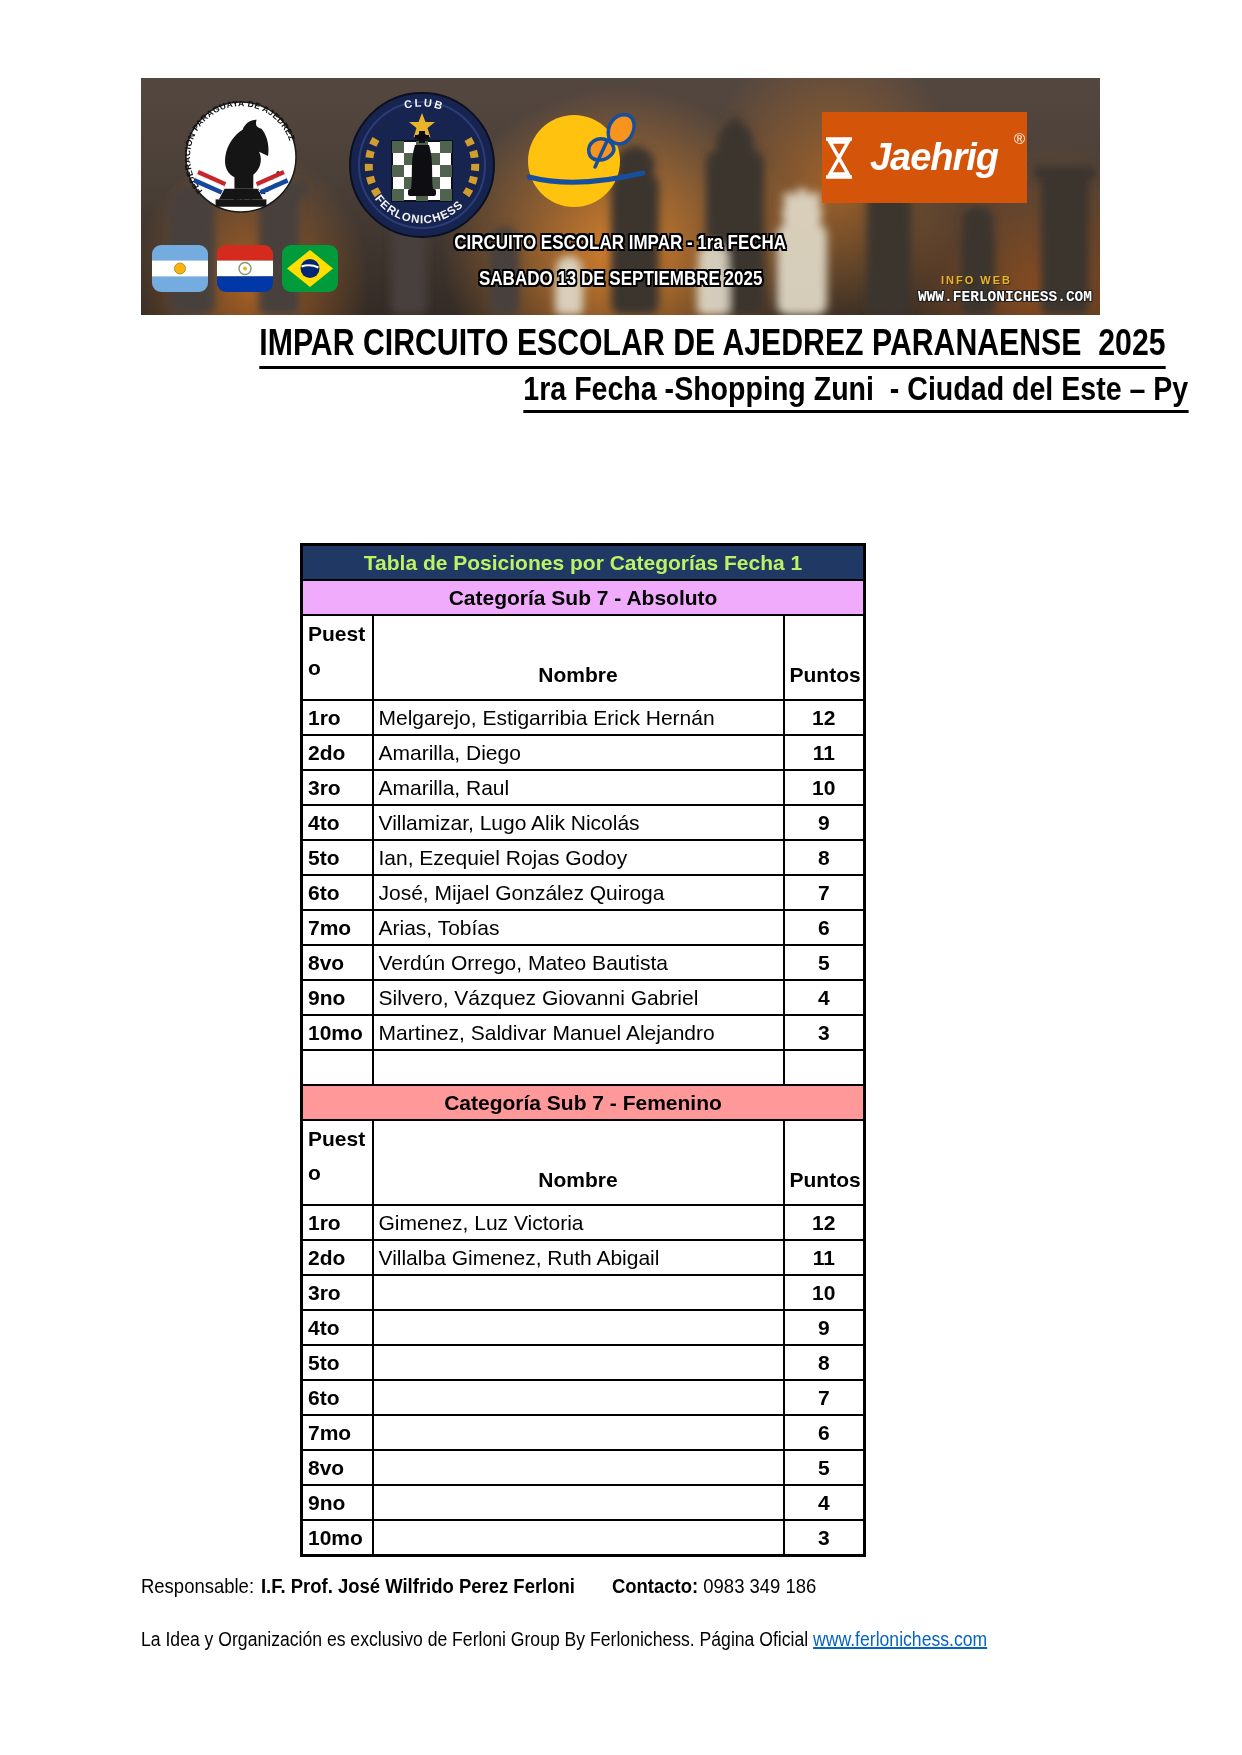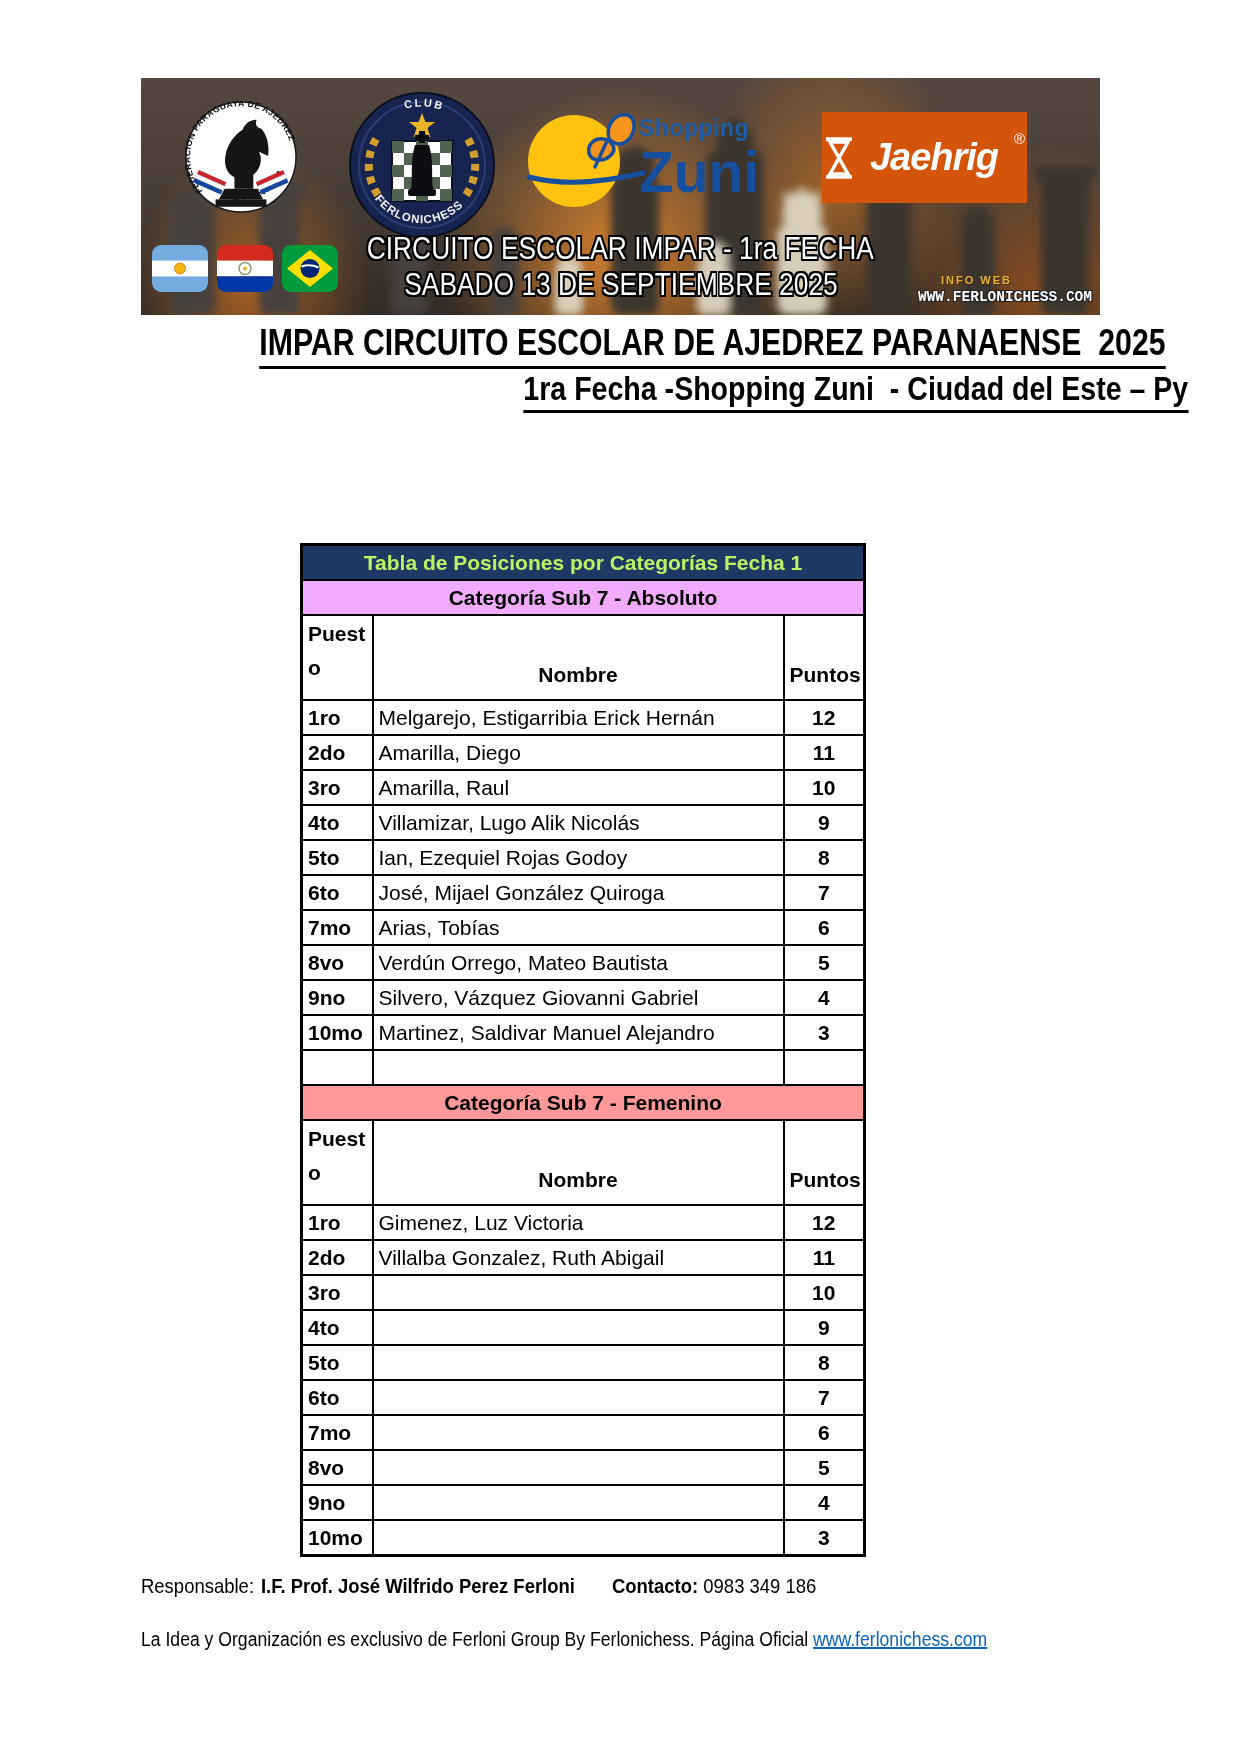--- a/index.html
+++ b/index.html
@@ -7,21 +7,21 @@
 
   
   .banner{position:absolute;left:141px;top:78px;width:959px;height:237px;overflow:hidden;
     background:
       radial-gradient(ellipse 170px 200px at 110px 210px, rgba(224,122,34,.65), transparent 70%),
       radial-gradient(ellipse 250px 230px at 480px 175px, rgba(242,142,44,.85), transparent 72%),
       radial-gradient(ellipse 190px 210px at 690px 110px, rgba(226,126,32,.55), transparent 70%),
       radial-gradient(ellipse 230px 210px at 905px 215px, rgba(205,102,26,.55), transparent 72%),
       linear-gradient(180deg,#544740 0%,#4a3f37 45%,#332b25 100%);}
   .banner svg.bg{position:absolute;left:0;top:0;}
-  .banner .btitle{position:absolute;left:0;width:100%;text-align:center;color:#fff;font-weight:normal;font-size:31px;white-space:nowrap;
+  .banner .btitle{position:absolute;left:0;width:100%;text-align:center;color:#fff;font-weight:bold;font-size:20px;white-space:nowrap;
     text-shadow:-2px -2px 0 #000,2px -2px 0 #000,-2px 2px 0 #000,2px 2px 0 #000,0 -2px 0 #000,0 2px 0 #000,-2px 0 0 #000,2px 0 0 #000;}
   .btitle .cond{display:inline-block;transform:scaleX(.85);transform-origin:center;}
   .bt1{top:153px;} .bt2{top:189px;}
 
   .logo{position:absolute;}
   .logo-feparaj{left:44px;top:23px;}
   .logo-ferlo{left:208px;top:14px;}
   .logo-zuni{left:384px;top:31px;}
   .zuni-text{position:absolute;left:498px;top:39px;color:#1e5ca6;line-height:1;}
   .zuni-text .l1{display:block;font-size:23px;font-weight:600;letter-spacing:.5px;}
@@ -192,24 +192,20 @@
 
   <svg class="logo logo-zuni" width="120" height="104" viewBox="0 0 120 104" data-name="zuni-logo">
     <circle cx="49" cy="52" r="46" fill="#ffc20e"></circle>
     <path d="M 4,68 Q 50,80 118,64" fill="none" stroke="#164f9e" stroke-width="5" stroke-linecap="round"></path>
     <g data-name="butterfly-icon">
       <path d="M84,30 C80,14 92,4 102,6 C110,8 112,20 104,30 C98,37 90,36 84,30 Z" fill="#f7941d" stroke="#164f9e" stroke-width="3.5"></path>
       <path d="M84,32 C72,26 62,34 64,44 C66,52 78,54 86,46 C91,41 89,36 84,32 Z" fill="#f7941d" stroke="#164f9e" stroke-width="3.5"></path>
       <path d="M82,32 L70,58" fill="none" stroke="#164f9e" stroke-width="3.5" stroke-linecap="round"></path>
     </g>
   </svg>
-  <div class="zuni-text" data-name="zuni-wordmark">
-    <span class="l1" data-name="zuni-shopping-label">Shopping</span>
-    <span class="l2" data-name="zuni-name-label">Zuni</span>
-  </div>
 
   <div class="logo logo-jaehrig" data-name="jaehrig-logo">
     <svg width="30" height="44" viewBox="0 0 30 44" data-name="hourglass-icon">
       <g stroke="#fff" stroke-width="3.5" fill="none">
         <line x1="2" y1="3" x2="28" y2="3"></line>
           <line x1="2" y1="41" x2="28" y2="41"></line>
         <path d="M6,6 L24,6 L15,22 L24,38 L6,38 L15,22 Z"></path>
       </g>
     </svg>
     <span class="jname" data-name="jaehrig-name">Jaehrig</span>
@@ -328,21 +324,21 @@
         <td data-name="column-header-nombre" class="colh n">Nombre</td>
         <td data-name="column-header-puntos" class="colh t">Puntos</td>
       </tr>
       <tr data-name="standings-row">
         <td data-name="puesto-cell" class="c-puesto">1ro</td>
         <td data-name="nombre-cell" class="c-nombre">Gimenez, Luz Victoria</td>
         <td data-name="puntos-cell" class="c-puntos">12</td>
       </tr>
       <tr data-name="standings-row">
         <td data-name="puesto-cell" class="c-puesto">2do</td>
-        <td data-name="nombre-cell" class="c-nombre">Villalba Gonzalez, Ruth Abigail</td>
+        <td data-name="nombre-cell" class="c-nombre">Villalba Gimenez, Ruth Abigail</td>
         <td data-name="puntos-cell" class="c-puntos">11</td>
       </tr>
       <tr data-name="standings-row">
         <td data-name="puesto-cell" class="c-puesto">3ro</td>
         <td data-name="nombre-cell" class="c-nombre"></td>
         <td data-name="puntos-cell" class="c-puntos">10</td>
       </tr>
       <tr data-name="standings-row">
         <td data-name="puesto-cell" class="c-puesto">4to</td>
         <td data-name="nombre-cell" class="c-nombre"></td>

